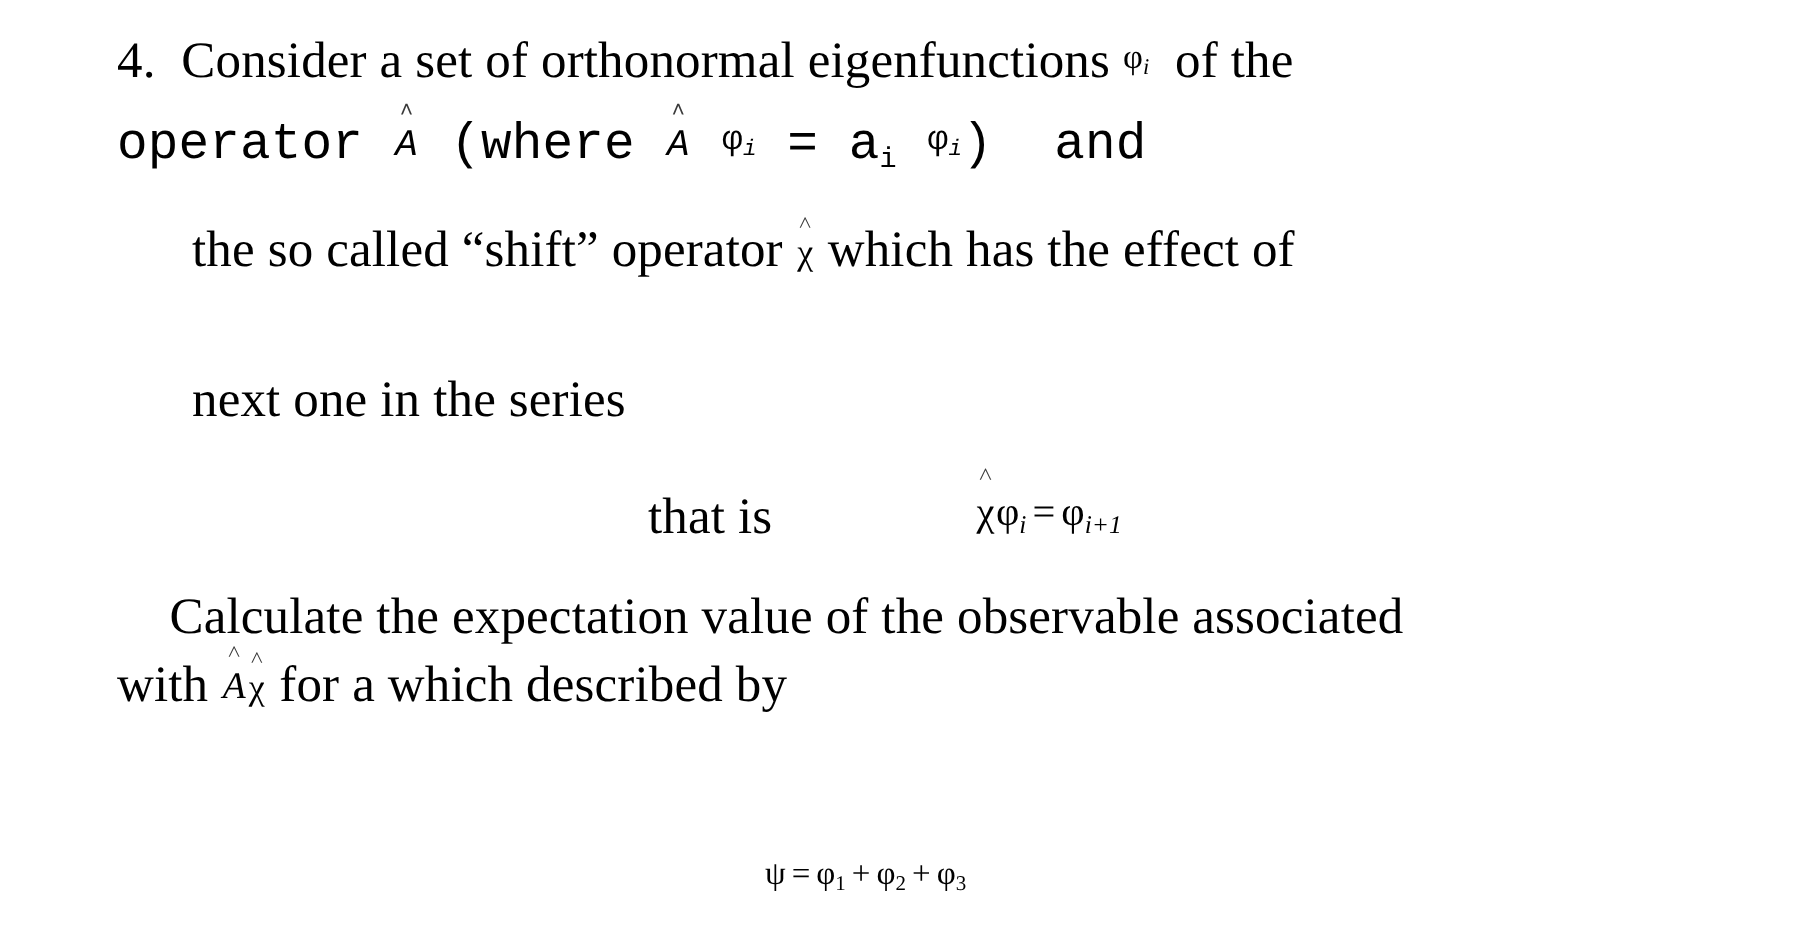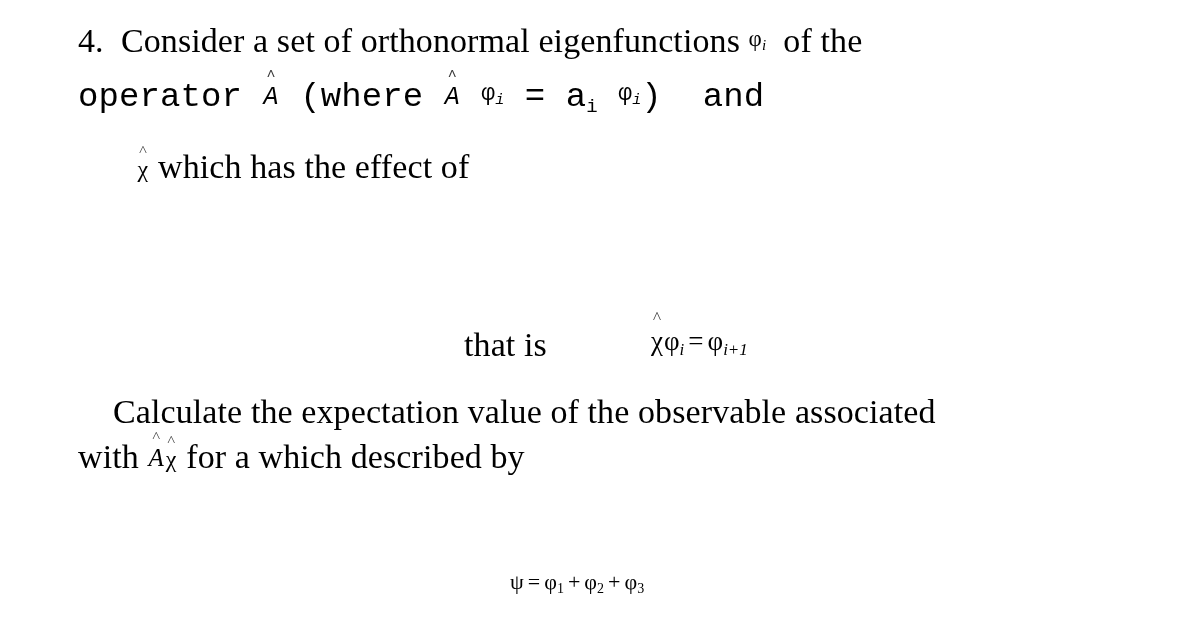--- a/index.html
+++ b/index.html
@@ -132,26 +132,29 @@
 
   <div class="line" style="left:78px; top:24px;">
     <span>4.</span><span>&nbsp;&nbsp;</span><span>Consider a set of orthonormal eigenfunctions</span><span>&nbsp;</span><span class="phi"><span>φ</span><span class="sub">i</span></span><span>&nbsp;&nbsp;</span><span>of the</span>
   </div>
 
   <div class="line" style="left:78px; top:80px;font-family:Liberation Mono, monospace;">
     <span>operator</span><span>&nbsp;</span><span class="hatted"><span class="hat">˄</span><span>A</span></span><span>&nbsp;</span><span>(where</span><span>&nbsp;</span><span class="hatted"><span class="hat">˄</span><span>A</span></span><span>&nbsp;</span><span class="phi"><span>φ</span><span class="sub">i</span></span><span>&nbsp;</span><span>=</span><span>&nbsp;</span><span>a</span><span class="isub">i</span><span>&nbsp;</span><span class="phi"><span>φ</span><span class="sub">i</span></span><span>)</span><span>&nbsp;&nbsp;</span><span>and</span>
   </div>
 
   <div class="line" style="left:128px; top:150px;">
-    <span>&nbsp;</span><span class="hatted greek"><span class="hat">˄</span><span>χ</span></span><span>&nbsp;</span><span>which has the effect of</span>
+    <span>the so called “shift” operator</span><span>&nbsp;</span><span class="hatted greek"><span class="hat">˄</span><span>χ</span></span><span>&nbsp;</span><span>which has the effect of</span>
   </div>
 
 
+  <div class="line" style="left:128px; top:250px;">
+    <span>next one in the series</span>
+  </div>
 
-  <div class="line" style="left:464px; top:328px;text-align:center;">
+  <div class="line" style="left:432px; top:328px;text-align:center;">
     <span>that is</span>
   </div>
 
   <div class="eqn" style="left:650px; top:328px;">
     <span class="hatted greek"><span class="hat">˄</span><span>χ</span></span><span class="big-greek">φ</span><span class="sub">i</span><span class="op">=</span><span class="big-greek">φ</span><span class="sub">i+1</span>
   </div>
 
   <div class="line" style="left:113px; top:395px;">
     <span>Calculate the expectation value of the observable associated</span>
   </div>

